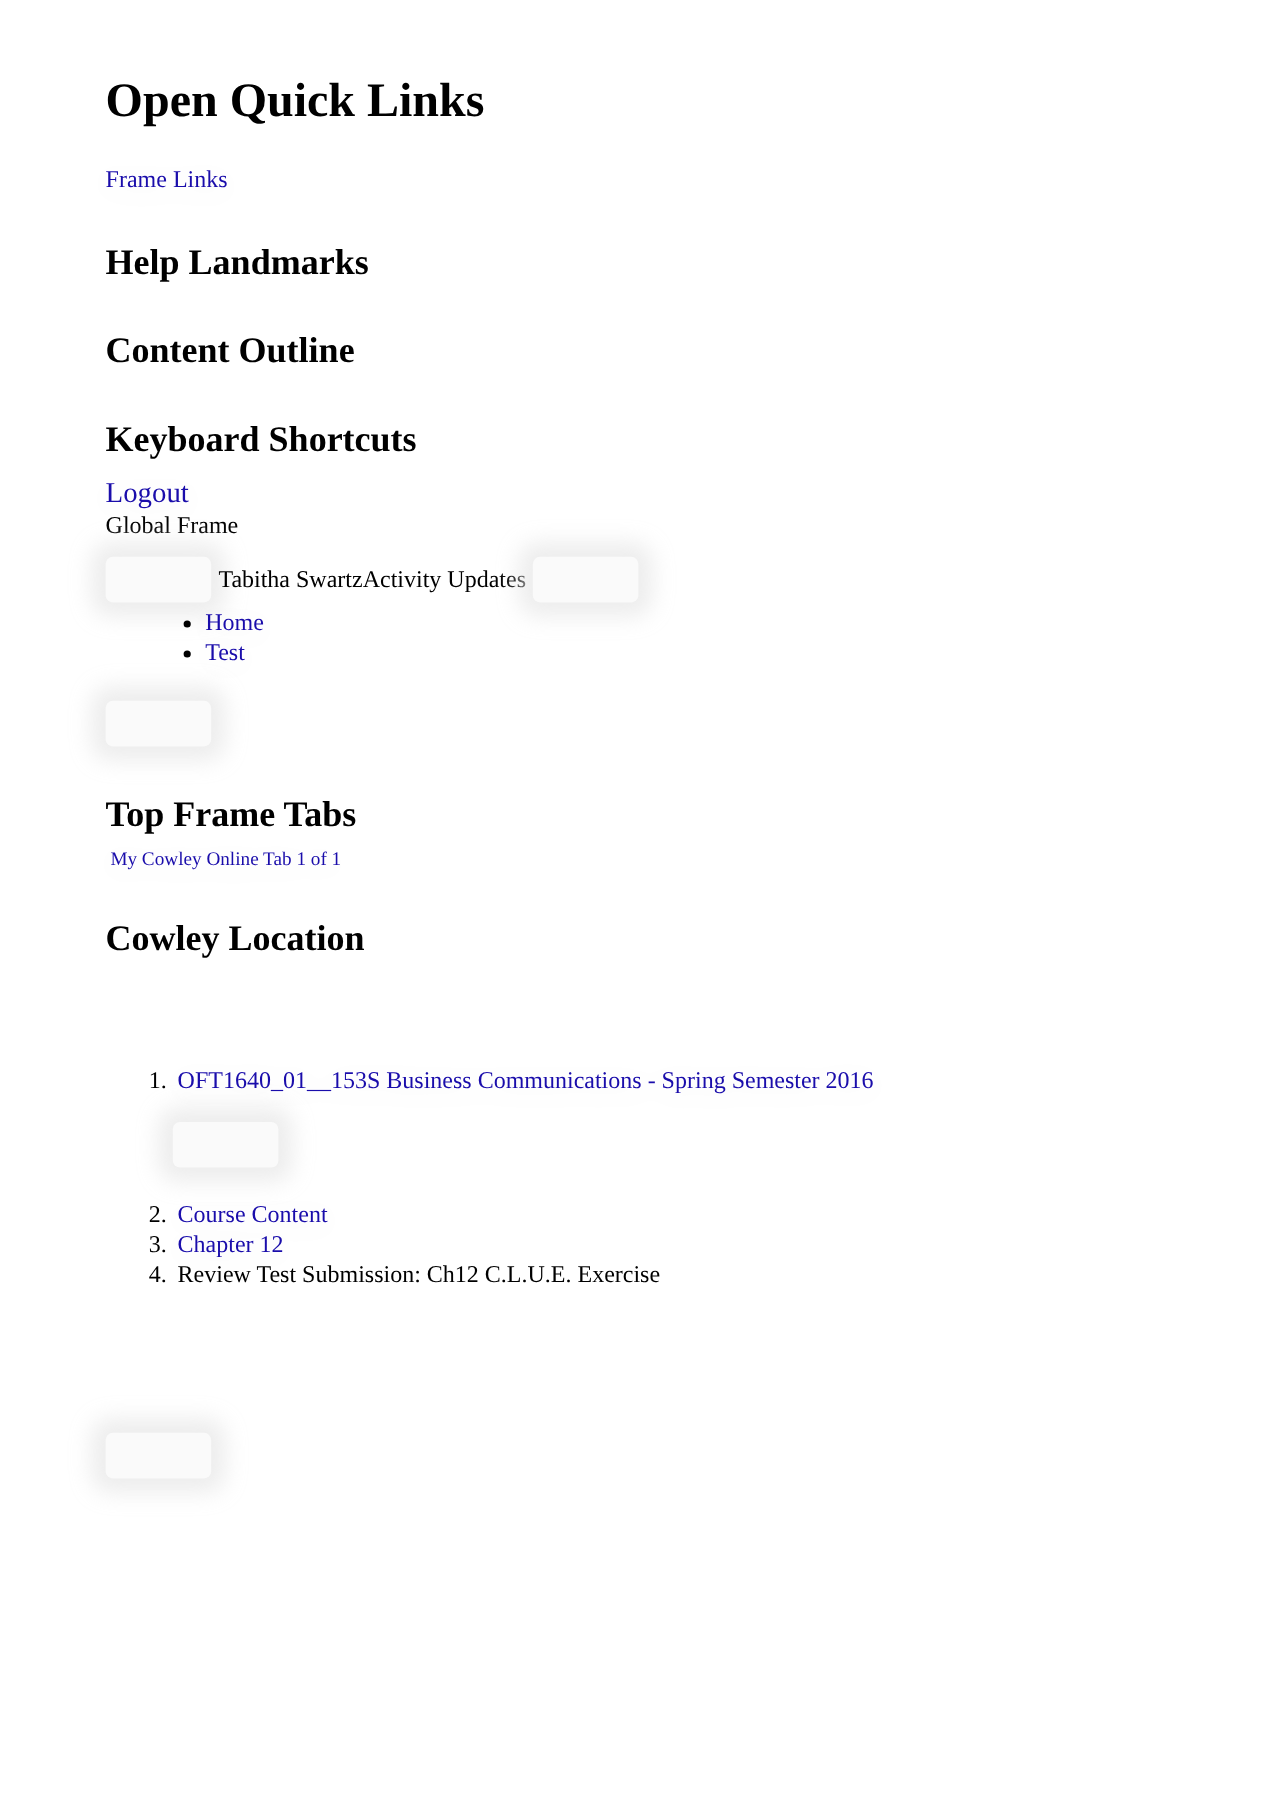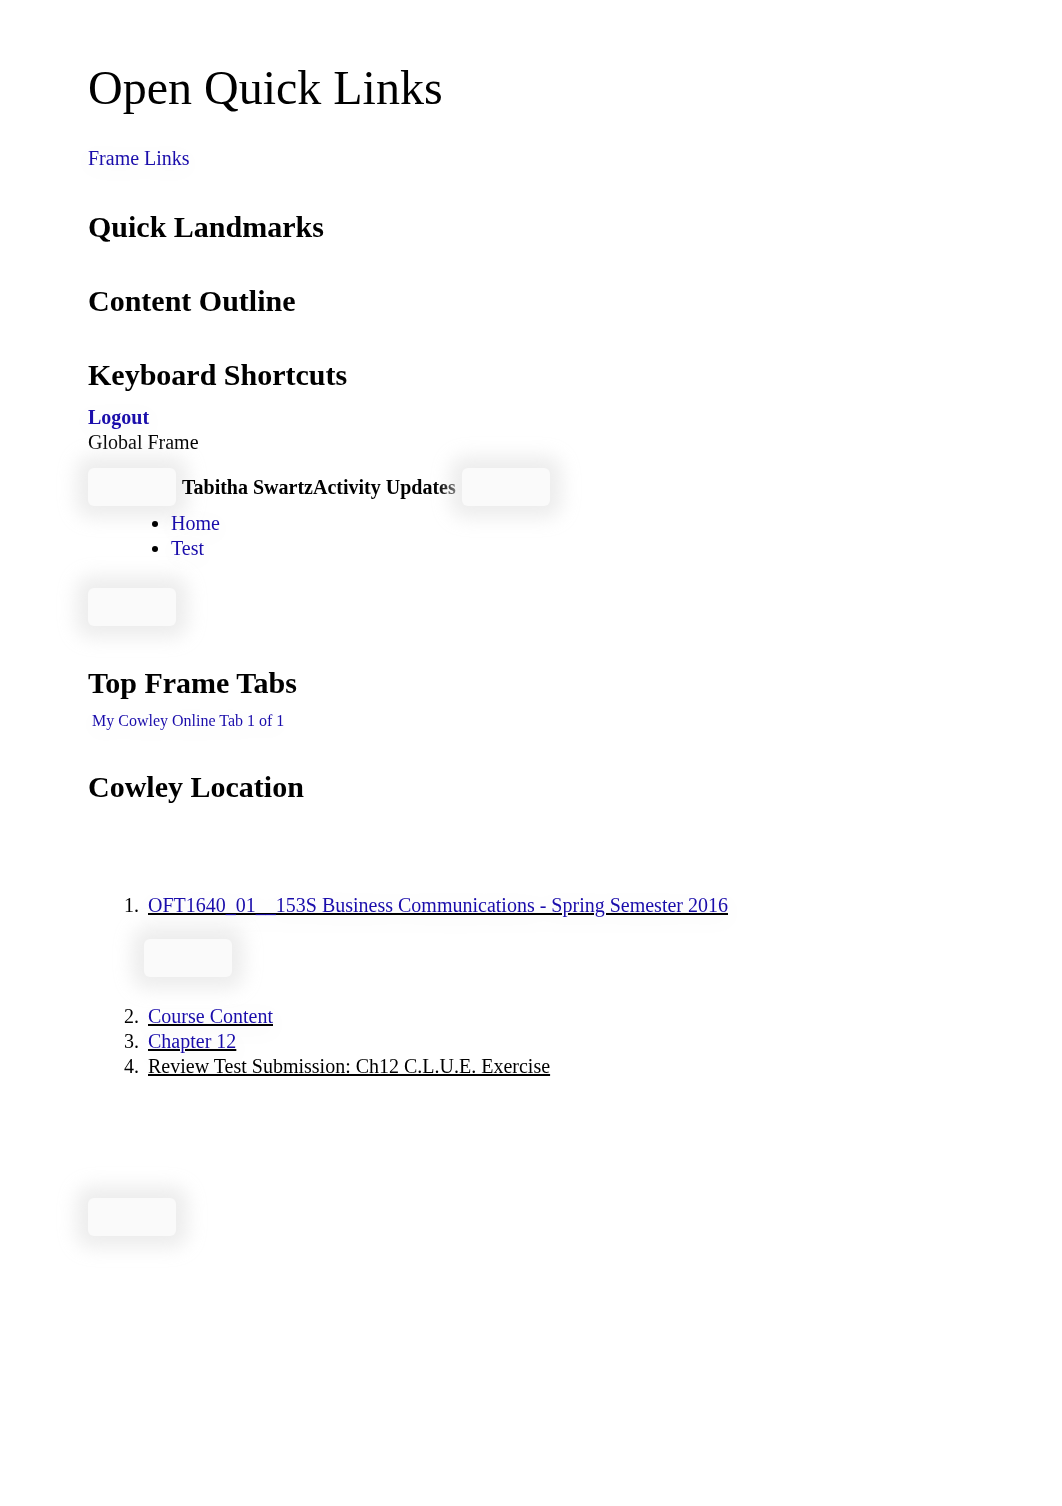--- a/index.html
+++ b/index.html
@@ -8,22 +8,22 @@
       box-sizing: border-box;
     }
     body {
       font-family: "Times New Roman", Times, serif;
       background: #fff;
       width: 1062px;
       padding: 60px 88px;
       color: #000;
     }
     h1 {
-      font-size: 48px;
-      font-weight: normal;
+      font-size: 40px;
+      font-weight: bold;
       margin-bottom: 28px;
     }
     h2 {
       font-size: 30px;
       font-weight: bold;
       margin-top: 40px;
       margin-bottom: 8px;
     }
     .link {
       color: #1a0dab;
@@ -44,33 +44,31 @@
       display: inline-block;
       width: 88px;
       height: 38px;
       background: #fafafa;
       border-radius: 6px;
       box-shadow: 0 0 18px 12px rgba(230,230,230,0.7);
       vertical-align: middle;
     }
     .logout-block {
       margin-top: 14px;
-      font-size: 20px;
-      font-weight: bold;
+      font-size: 24px;
     }
     .global-menu-line {
       font-size: 20px;
       margin-top: 2px;
     }
     .user-row {
       margin-top: 14px;
       display: flex;
       align-items: center;
       font-size: 20px;
-      font-weight: bold;
     }
     .user-row .blur-btn {
       margin-right: 6px;
     }
     .user-row .blur-btn.right {
       margin-left: 6px;
       margin-right: 0;
     }
     ul.nav-list {
       list-style: disc;
@@ -92,21 +90,20 @@
       margin-left: 4px;
       margin-top: 4px;
     }
     .breadcrumb-section {
       margin-top: 90px;
     }
     ol.breadcrumb {
       list-style: decimal;
       margin-left: 56px;
       font-size: 20px;
-      text-decoration: underline;
     }
     ol.breadcrumb li {
       margin-bottom: 2px;
       padding-left: 4px;
     }
     .breadcrumb-blur-wrap {
       margin-top: 22px;
       margin-bottom: 28px;
       margin-left: 56px;
     }
@@ -119,21 +116,21 @@
   </style>
 </head>
 <body>
 
 
 
 <h1>Open Quick Links</h1>
 
 <a class="link quick-links-link link-shadow">Frame Links</a>
 
-<h2>Quick Landmarks</h2>
+<h2>Help Landmarks</h2>
 
 <h2>Content Outline</h2>
 
 <h2>Keyboard Shortcuts</h2>
 
 <div class="logout-block">
   <a class="link link-shadow">Logout</a>
 </div>
 <div class="global-menu-line">
   <span>Global Frame</span>

